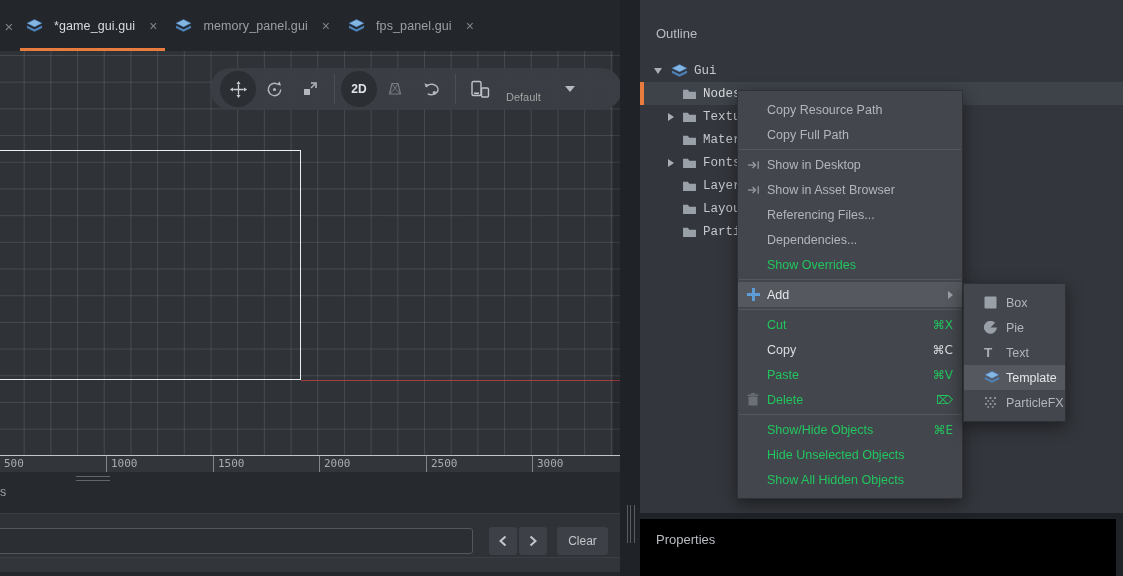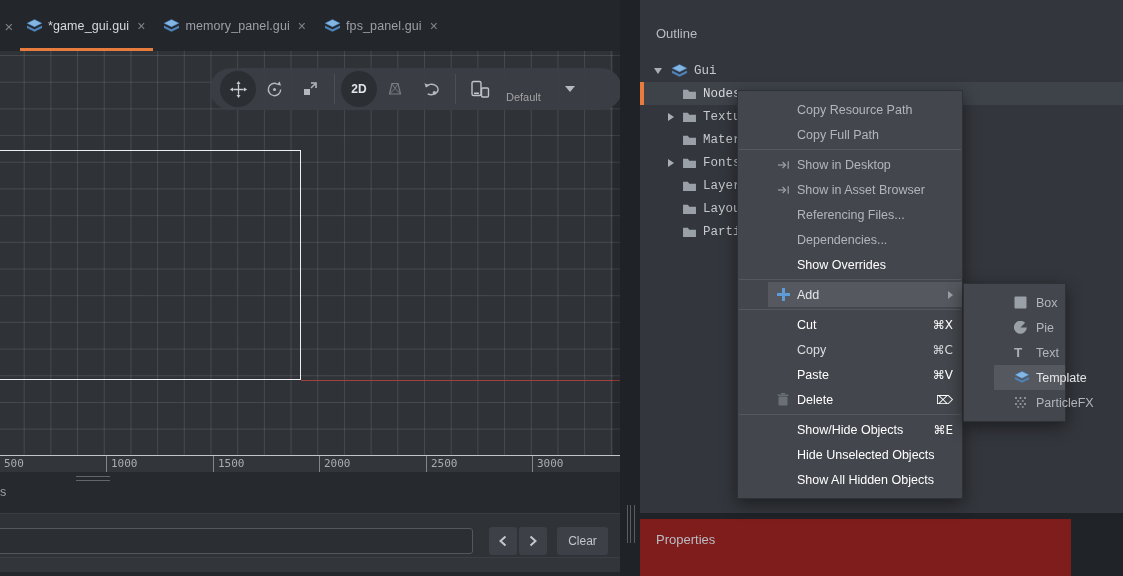--- a/index.html
+++ b/index.html
@@ -6,21 +6,21 @@
   html,body { width:1123px; height:576px; overflow:hidden; background:#202328;
               font-family:"Liberation Sans", sans-serif; -webkit-font-smoothing:antialiased; }
   .abs { position:absolute; }
 
   
   #left-pane { left:0; top:0; width:620px; height:576px; background:#23262b; }
 
   
   #tab-bar { left:0; top:0; width:620px; height:51px; background:#23262b; display:flex; align-items:stretch; }
   .overflow-close { width:18px; display:flex; align-items:center; justify-content:center; color:#7f848a; font-size:15px; margin-top:2px; }
-  .tab { display:flex; align-items:center; gap:5px; padding:0 10px 0 8px; position:relative; cursor:default; }
+  .tab { display:flex; align-items:center; gap:11px; padding:0 10px 0 8px; position:relative; cursor:default; }
   .tab .tab-label { font-size:12.5px; color:#9aa0a6; letter-spacing:.1px; }
   .tab.active .tab-label { color:#d8dbde; }
   .tab .tab-close { color:#80858c; font-size:14px; margin-left:3px; }
   .tab.active::after { content:""; position:absolute; left:2px; right:2px; bottom:0; height:3px; background:#e87c3e; }
 
   
   #viewport { left:0; top:51px; width:620px; height:404px; background:#2f3237; overflow:hidden;
     background-image:linear-gradient(rgba(210,215,222,.14) 1px, transparent 1px),
                      linear-gradient(90deg, rgba(210,215,222,.14) 1px, transparent 1px);
     background-size:26.7px 26.7px; background-position:-3px 4px; }
@@ -70,31 +70,31 @@
   #outline-title { left:16px; top:26px; font-size:13px; color:#b9bdc3; }
   .tree-row { position:absolute; left:0; width:483px; height:23px; display:flex; align-items:center; }
   .tree-row.selected { background:#3e434a; }
   .sel-bar { position:absolute; left:0; top:0; width:4px; height:23px; background:#e87c3e; }
   .tree-label { font-size:12.5px; color:#c4c8cd; margin-left:6px; white-space:nowrap;font-family:Liberation Mono, monospace; }
   .tree-row.selected .tree-label { color:#d6d9dc; }
   .tri-down { width:0; height:0; border-left:4.5px solid transparent; border-right:4.5px solid transparent; border-top:6px solid #a9aeb4; }
   .tri-right { width:0; height:0; border-top:4.5px solid transparent; border-bottom:4.5px solid transparent; border-left:6px solid #a9aeb4; }
 
   #props-divider { left:640px; top:513px; width:483px; height:6px; background:#1f2227; }
-  #props-panel { left:640px; top:519px; width:431px; height:57px; background:#7f1d1d; }
+  #props-panel { left:640px; top:519px; width:476px; height:57px; background:#000000; }
   #props-title { left:16px; top:13px; font-size:13px; color:#b9bdc3; }
 
   
   #context-menu { left:737px; top:90px; width:226px; background:#43464c; border:1px solid #2e3136;
     box-shadow:0 5px 16px rgba(0,0,0,.45); padding:6px 0; z-index:10; }
-  .mi { height:25px; display:flex; align-items:center; padding:0 9px 0 9px;margin-left:30px; }
+  .mi { height:25px; display:flex; align-items:center; padding:0 9px 0 9px; }
   .mi-icon { width:20px; display:flex; align-items:center; justify-content:flex-start; flex:none; }
   .mi-label { font-size:12.5px; color:#b2b6bc; white-space:nowrap; }
   .mi-shortcut { margin-left:auto; font-size:12px; color:#b2b6bc; font-family:"DejaVu Sans", sans-serif; }
-  .mi.disabled .mi-label, .mi.disabled .mi-shortcut { color:#ffffff; }
+  .mi.disabled .mi-label, .mi.disabled .mi-shortcut { color:#22c55e; }
   .mi.bright .mi-label, .mi.bright .mi-shortcut { color:#dcdee1; }
   .mi.highlight { background:#55585e; }
   .mi.highlight .mi-label { color:#e4e6e9; }
   .menu-sep { height:1px; background:#55585e; margin:2px 1px; }
   .sub-arrow { margin-left:auto; width:0; height:0; border-top:4px solid transparent; border-bottom:4px solid transparent; border-left:5px solid #9ba0a6; }
 
   
   #add-submenu { left:963px; top:283px; width:103px; background:#43464c; border:1px solid #2e3136;
     box-shadow:0 5px 16px rgba(0,0,0,.45); padding:6px 0; z-index:11; }
   #add-submenu .mi { padding:0 20px; }

